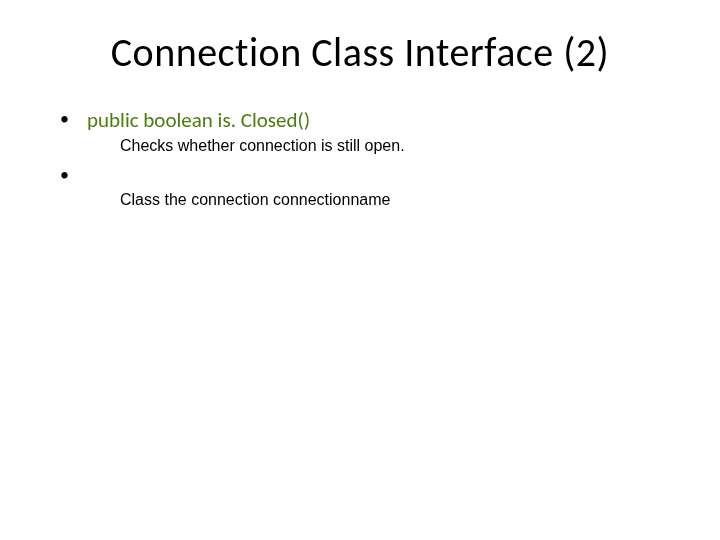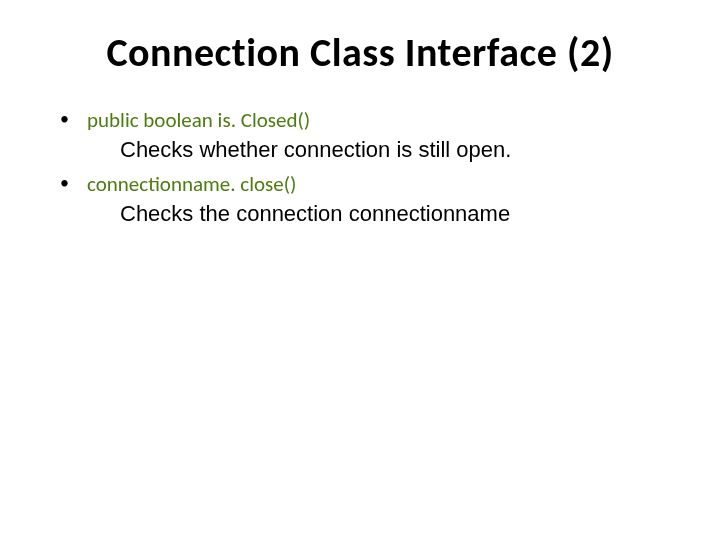--- a/index.html
+++ b/index.html
@@ -14,21 +14,21 @@
       font-family: Calibri, "Segoe UI", Arial, sans-serif;
       overflow: hidden;
     }
     .slide {
       width: 100%;
       height: 100%;
       padding: 28px 50px;
     }
     .title {
       font-size: 40px;
-      font-weight: 700;
+      font-weight: 400;
       color: #000000;
       text-align: center;
       margin-bottom: 30px;
       letter-spacing: 0.5px;
     }
     .content {
       margin-left: 10px;
     }
     .bullet-item {
       display: flex;
@@ -41,21 +41,21 @@
       margin-right: 18px;
       line-height: 1.4;
     }
     .bullet-text {
       font-size: 21px;
       color: #4d7c0f;
       line-height: 1.3;
     }
     .description {
       font-family: "Comic Sans MS", cursive, sans-serif;
-      font-size: 22px;
+      font-size: 16px;
       color: #000000;
       margin-left: 60px;
       margin-bottom: 6px;
       line-height: 1.3;
     }
     .description .italic {
     }
   </style>
 </head>
 <body>
@@ -65,19 +65,18 @@
   <div class="content">
     <div class="bullet-item">
       <span class="bullet">•</span>
       <span class="bullet-text">public boolean is. Closed()</span>
     </div>
     <div class="description">
       <span>Checks whether connection is still open.</span><span class="italic"></span>
     </div>
     <div class="bullet-item">
       <span class="bullet">•</span>
-      <span class="bullet-text">connectionname. close()</span>
     </div>
     <div class="description">
-      <span>Checks the connection </span><span class="italic">connectionname</span>
+      <span>Class the connection </span><span class="italic">connectionname</span>
     </div>
   </div>
 </div>
 
 </body></html>

